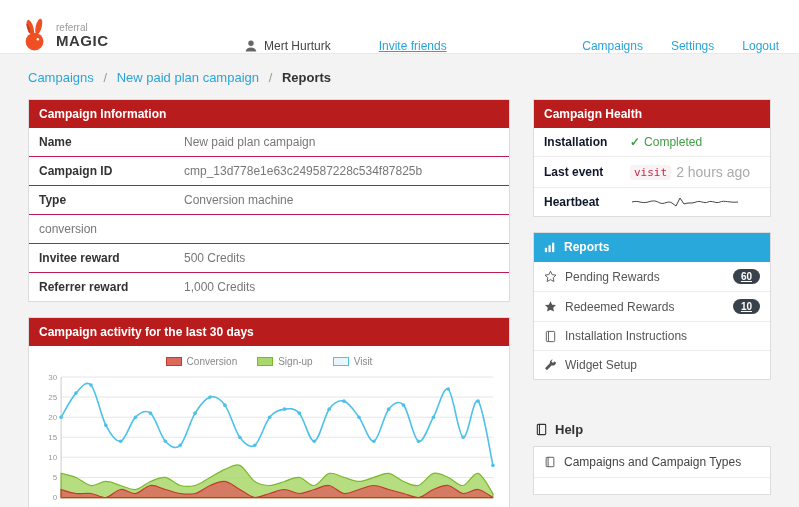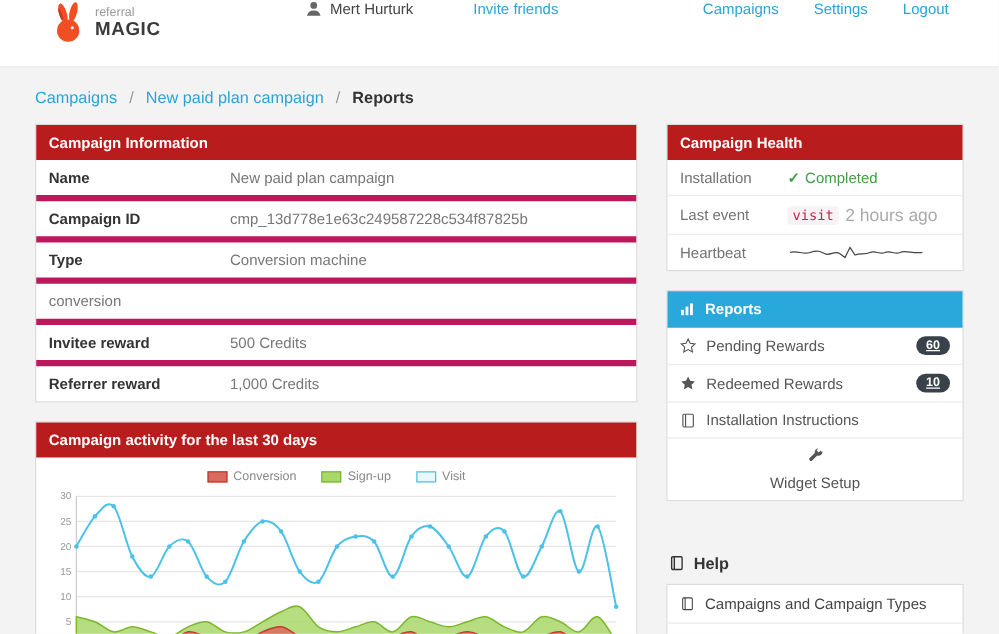--- a/index.html
+++ b/index.html
@@ -6,61 +6,61 @@
   html,body { margin:0; padding:0; }
   body {
     width:799px; height:507px; overflow:hidden;
     background:#f3f3f3; color:#333;
     font-family:"Liberation Sans", sans-serif;
   }
   a { text-decoration:none; }
 
   
   .header { height:54px; background:#fff; border-bottom:1px solid #e9e9e9;
-            display:flex; align-items:flex-start; padding:0 40px; }
+            display:flex; align-items:flex-end; padding:0 20px; }
   .spacer { flex:1; }
   .logo { display:flex; align-items:center; gap:6px; cursor:pointer; }
   .logo-text .l1 { font-size:10px; color:#9a9a9a; line-height:10px; }
   .logo-text .l2 { font-size:15px; font-weight:bold; color:#3a3a3a; letter-spacing:.5px; line-height:15px; }
   .user { display:flex; align-items:center; gap:6px; font-size:12px; color:#444; cursor:pointer; }
   .link { color:#2aa4d8; font-size:12px; }
-  .invite { margin-left:48px; }
+  .invite { margin-left:48px;text-decoration:underline; }
   .nav { display:flex; gap:28px; }
 
   
   .breadcrumb { padding:16px 28px 14px; font-size:13px; color:#999; }
   .breadcrumb a { color:#2aa4d8; }
   .breadcrumb .sep { margin:0 6px; color:#999; }
   .breadcrumb .current { color:#333; font-weight:bold; }
 
   
   .columns { display:flex; gap:23px; padding:0 28px; align-items:flex-start; }
   .col-left { width:482px; flex:none; }
   .col-right { flex:1; min-width:0; }
 
   .panel { background:#fff; border:1px solid #dcdcdc; margin-bottom:15px; }
   .panel-header { background:#b91c1c; color:#fff; font-size:12px; font-weight:bold; padding:7px 10px; }
 
-  .info-row { display:flex; padding:7px 10px; border-bottom:5px solid #be185d; font-size:12px; align-items:center; }
+  .info-row { display:flex; padding:7px 10px; border-bottom:1px solid #be185d; font-size:12px; align-items:center; }
   .info-row:last-child { border-bottom:none; }
   .info-label { width:145px; flex:none; font-weight:bold; color:#333; }
   .info-value { color:#777; }
 
   .health-row { display:flex; align-items:center; padding:7px 10px; border-bottom:1px solid #ececec; font-size:12px; }
   .health-row:last-child { border-bottom:none; }
-  .health-label { width:86px; flex:none; font-weight:normal; color:#737373; }
+  .health-label { width:86px; flex:none; font-weight:bold; color:#0f172a; }
   .check-icon { color:#3f9e44; font-weight:bold; margin-right:4px; }
   .success { color:#3f9e44; }
   .code { font-family:"DejaVu Sans Mono", monospace; font-size:11px; color:#c7254e; background:#f9f2f4; padding:1px 4px; border-radius:3px; }
   .muted { color:#aaa; font-size:14px; margin-left:5px; }
 
   .menu { background:#fff; border:1px solid #dcdcdc; margin-bottom:18px; }
   .menu-item { display:flex; align-items:center; gap:8px; padding:7px 10px; font-size:12px; color:#555;
                border-bottom:1px solid #ececec; cursor:pointer; }
-  .menu-item:last-child { border-bottom:none;flex-direction:column; }
+  .menu-item:last-child { border-bottom:none; }
   .menu-item.active { background:#29a8dc; border-color:#29a8dc; color:#fff; font-weight:bold; }
   .badge { background:#39424a; color:#fff; font-size:10px; font-weight:bold; padding:2px 8px; border-radius:9px;text-decoration:underline; }
   .icon { flex:none; display:inline-flex; align-items:center; }
 
   .help-title { display:flex; align-items:center; gap:7px; font-size:13px; font-weight:bold; color:#333; padding:2px 2px 9px;margin-top:40px; }
   .help-list { background:#fff; border:1px solid #dcdcdc; }
   .help-item { display:flex; align-items:center; gap:8px; padding:8px 10px; font-size:12px; color:#444;
                border-bottom:1px solid #ececec; cursor:pointer; }
   .help-item:last-child { border-bottom:none; }
 

